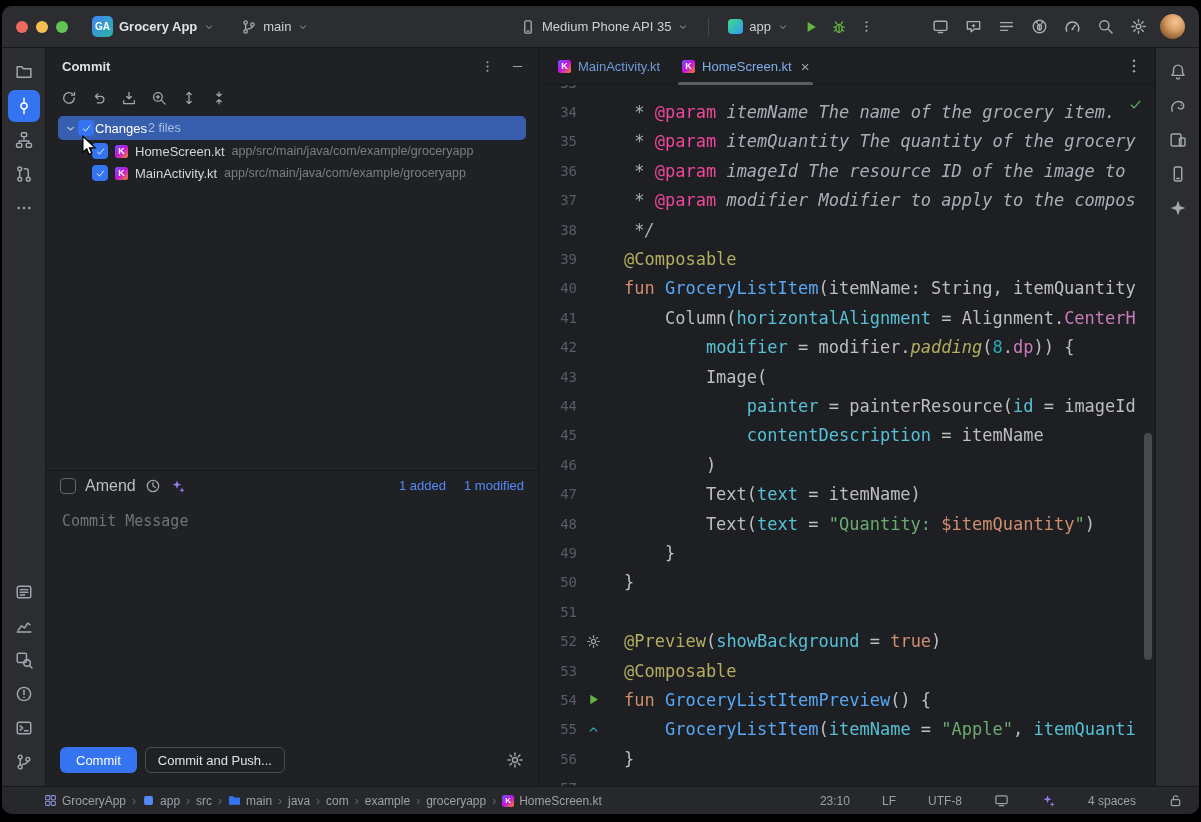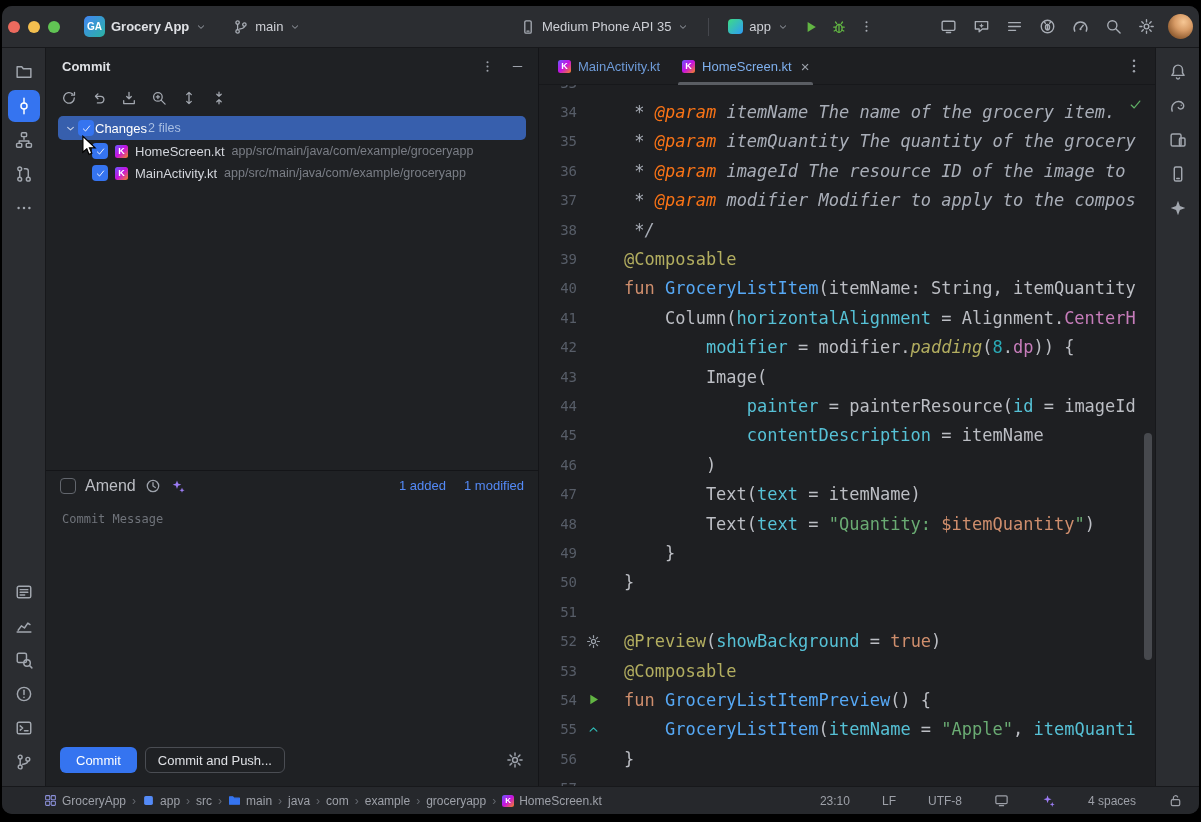--- a/index.html
+++ b/index.html
@@ -3,21 +3,21 @@
 <meta charset="utf-8">
 <style>
   *{box-sizing:border-box;margin:0;padding:0}
   body{width:1201px;height:822px;margin:0;background:#000;position:relative;overflow:hidden;
        font-family:"Liberation Sans",sans-serif;color:#BCBEC4}
   svg{display:block;width:100%;height:100%}
   .window{position:absolute;left:2px;right:2px;top:6px;bottom:8px;background:#1E1F22;border-radius:10px;
           overflow:hidden;display:flex;flex-direction:column}
   
   .titlebar{height:42px;flex:none;background:#2B2D31;border-bottom:1px solid #17181B;display:flex;
-            align-items:center;padding:0 6px;position:relative}
+            align-items:center;padding:0 14px;position:relative}
   .traffic{display:flex;gap:8px;margin-right:18px}
   .tl{width:12px;height:12px;border-radius:50%}
   .tl.r{background:#EC6A5E}.tl.y{background:#F4BF4F}.tl.g{background:#61C454}
   .tb-group{display:flex;align-items:center;gap:6px;padding:3px 6px;border-radius:6px;color:#CED0D6;font-size:13px}
   .tb-strong{font-weight:700;color:#DFE1E5}
   .ga-badge{width:21px;height:21px;border-radius:5px;background:linear-gradient(135deg,#4285F4,#2BB3A3);
             color:#fff;font-size:10px;font-weight:700;display:flex;align-items:center;justify-content:center}
   .chev{width:12px;height:12px;color:#9DA2AB;display:inline-flex}
   .tb-icon-s{width:16px;height:16px;color:#A8ADB5;display:inline-flex}
   .tb-center{position:absolute;left:512px;top:0;height:100%;display:flex;align-items:center;gap:4px}
@@ -69,21 +69,21 @@
           display:flex;align-items:center;justify-content:center;
           background:linear-gradient(135deg,#6B57FF 0%,#C711E1 50%,#F6851F 100%)}
   .kticon-sm{width:12px;height:12px;font-size:8px}
   .cp-amend{height:30px;flex:none;border-top:1px solid #141518;display:flex;align-items:center;gap:9px;padding:0 14px}
   .amend-label{font-size:16px;color:#BCBEC4}
   .am-ic{width:16px;height:16px;color:#9DA2AB;display:inline-flex}
   .am-ic.sp{color:#9C7CF4}
   .cp-stats{margin-left:auto;display:flex;gap:18px;font-size:13px}
   .stat-added{color:#548AF7}
   .stat-modified{color:#548AF7}
-  .cp-message{flex:1;padding:12px 16px;font-family:"DejaVu Sans Mono",monospace;font-size:12px;color:#6F737A}
+  .cp-message{flex:1;padding:12px 16px;font-family:"DejaVu Sans Mono",monospace;font-size:15px;color:#6F737A}
   .cp-actions{height:44px;flex:none;display:flex;align-items:center;gap:8px;padding:0 14px 8px 14px}
   .btn-primary{height:26px;padding:0 16px;border:none;border-radius:6px;background:#3574F0;color:#fff;
                font-size:13px;font-family:inherit;display:flex;align-items:center}
   .btn-secondary{height:26px;padding:0 12px;border-radius:6px;border:1px solid #4A4D53;background:transparent;
                  color:#DFE1E5;font-size:13px;font-family:inherit;display:flex;align-items:center}
   .cp-gear{margin-left:auto;width:18px;height:18px;color:#9DA2AB;display:inline-flex}
   
   .editor{flex:1;min-width:0;display:flex;flex-direction:column;background:#1E1F22}
   .tabbar{height:37px;flex:none;display:flex;align-items:stretch;padding-left:8px;border-bottom:1px solid #17181B}
   .tab{display:flex;align-items:center;gap:7px;padding:0 11px;position:relative;font-size:13px}
@@ -104,21 +104,21 @@
   .tok-d{color:#BCBEC4}
   .tok-k{color:#CF8E6D}
   .tok-a{color:#B3AE60}
   .tok-f{color:#56A8F5}
   .tok-na{color:#56C1D6}
   .tok-p{color:#C77DBB;}
   .tok-num{color:#2AACB8}
   .tok-s{color:#6AAB73}
   .tok-tpl{color:#CF8E6D}
   .tok-c,.tok-cp{color:#A9AEB8;font-style:italic}
-  .tok-ct{color:#f97316;font-style:italic}
+  .tok-ct{color:#ec4899;}
   .tok-x{color:#B3AE60;font-style:italic}
   .scroll-thumb{position:absolute;right:3px;top:348px;width:8px;height:227px;border-radius:4px;background:#47494E}
   .inspect-ok{position:absolute;top:12px;right:12px;width:15px;height:15px;color:#5FAD65}
   
   .statusbar{height:28px;flex:none;display:flex;align-items:center;background:#26282C;border-top:1px solid #17181B;
              padding:0 16px 0 14px;font-size:12px;color:#9DA0A8}
   #breadcrumbs{display:flex;align-items:center;gap:6px;padding-left:28px}
   .bc-item{display:flex;align-items:center;gap:5px;color:#9DA0A8}
   .bc-sep{color:#63676E}
   .bc-ic{width:13px;height:13px;display:inline-flex;color:#8A8FD8}

